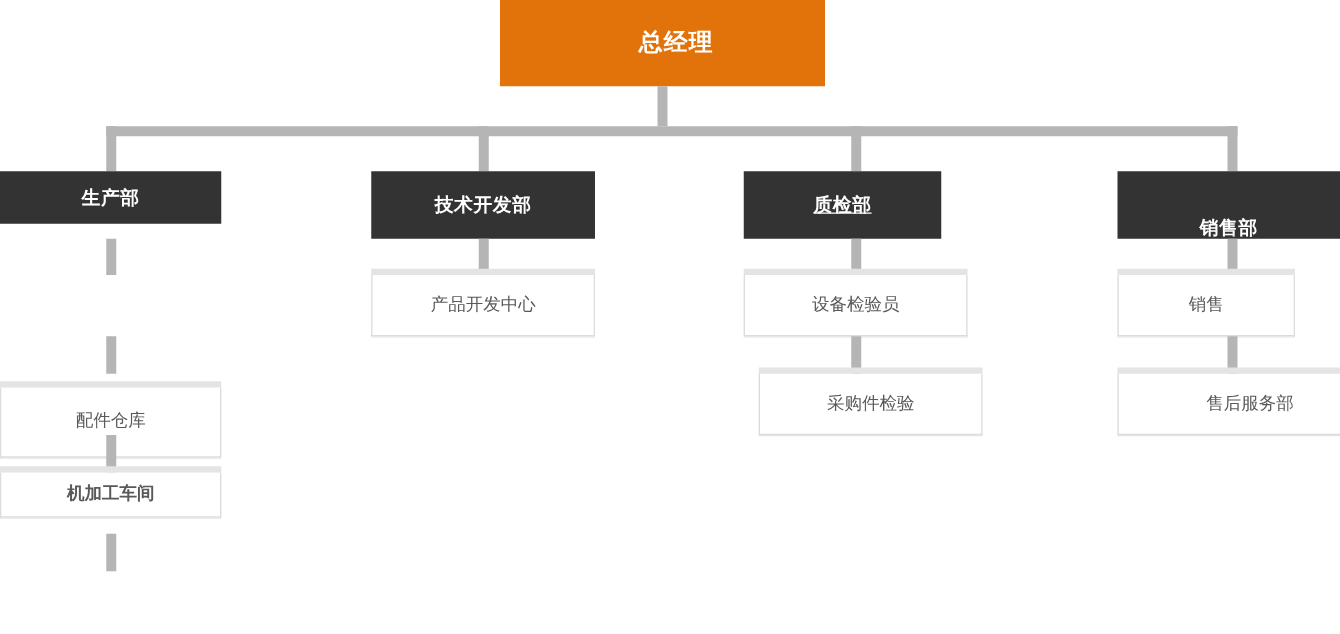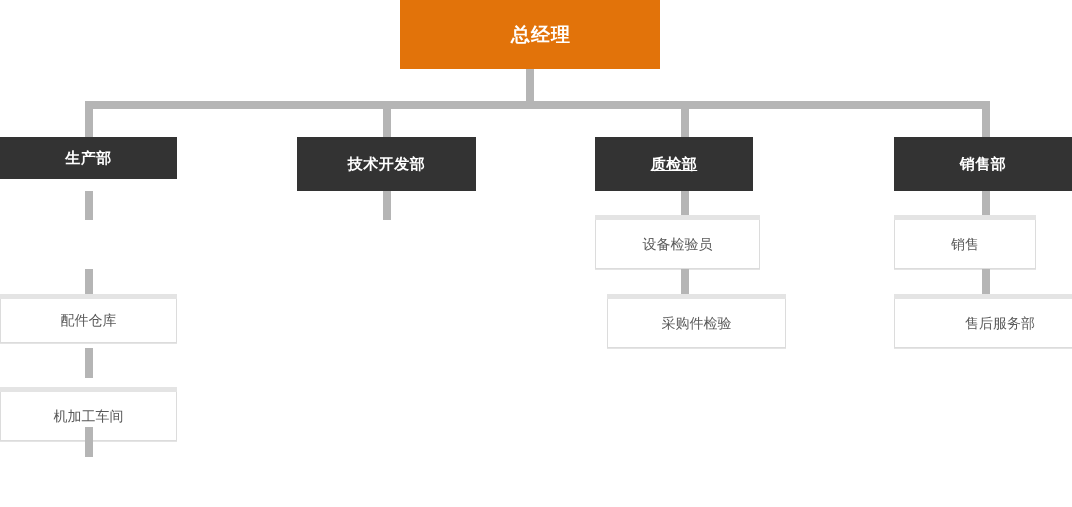--- a/index.html
+++ b/index.html
@@ -94,52 +94,55 @@
   <div class="conn-v" style="left:681px; top:101px; height:36px;"></div>
   <div class="conn-v" style="left:982px; top:101px; height:36px;"></div>
 
   <div class="node node-dept" style="left:0px; top:137px; width:177px; height:42px;">
     <span>生产部</span>
   </div>
 
   <div class="conn-v" style="left:85px; top:191px; height:29px;"></div>
 
   <div class="conn-v" style="left:85px; top:269px; height:30px;"></div>
-  <div class="node node-leaf" style="left:0px; top:299px; width:177px; height:44px;">
+  <div class="node node-leaf" style="left:0px; top:310px; width:177px; height:56px;">
     <span>配件仓库</span>
   </div>
 
   <div class="conn-v" style="left:85px; top:348px; height:30px;"></div>
-  <div class="node node-leaf" style="left:0px; top:392px; width:177px; height:49px;">
+  <div class="node node-leaf" style="left:0px; top:378px; width:177px; height:36px;font-weight:bold;">
     <span>机加工车间</span>
   </div>
 
   <div class="conn-v" style="left:85px; top:427px; height:30px;"></div>
 
   <div class="node node-dept" style="left:297px; top:137px; width:179px; height:54px;">
     <span>技术开发部</span>
   </div>
 
   <div class="conn-v" style="left:383px; top:191px; height:29px;"></div>
+  <div class="node node-leaf" style="left:297px; top:220px; width:179px; height:49px;">
+    <span>产品开发中心</span>
+  </div>
 
   <div class="node node-dept" style="left:595px; top:137px; width:158px; height:54px;text-decoration:underline;">
     <span>质检部</span>
   </div>
 
   <div class="conn-v" style="left:681px; top:191px; height:29px;"></div>
-  <div class="node node-leaf" style="left:595px; top:220px; width:165px; height:49px;">
+  <div class="node node-leaf" style="left:595px; top:220px; width:179px; height:49px;">
     <span>设备检验员</span>
   </div>
 
   <div class="conn-v" style="left:681px; top:269px; height:30px;"></div>
   <div class="node node-leaf" style="left:595px; top:299px; width:179px; height:49px;margin-left:12px;">
     <span>采购件检验</span>
   </div>
 
-  <div class="node node-dept" style="left:894px; top:137px; width:178px; height:54px;">
+  <div class="node node-dept" style="left:894px; top:137px; width:178px; height:54px;align-items:flex-end;">
     <span>销售部</span>
   </div>
 
   <div class="conn-v" style="left:982px; top:191px; height:29px;"></div>
   <div class="node node-leaf" style="left:894px; top:220px; width:142px; height:49px;">
     <span>销售</span>
   </div>
 
   <div class="conn-v" style="left:982px; top:269px; height:30px;"></div>
   <div class="node node-leaf" style="left:894px; top:299px; width:212px; height:49px;text-align:right;">

